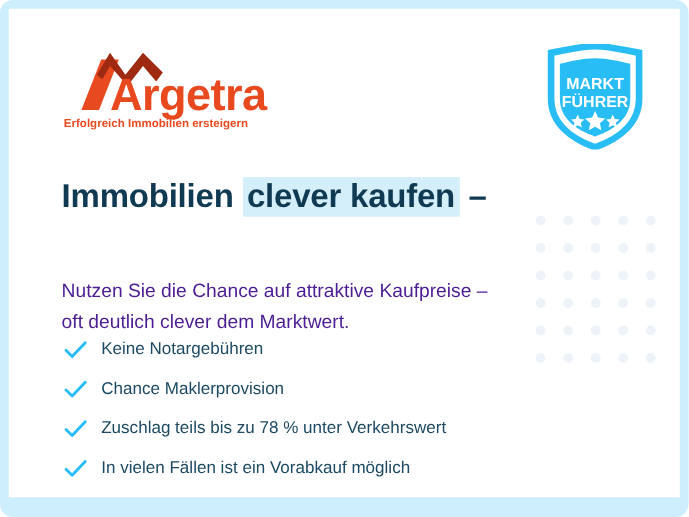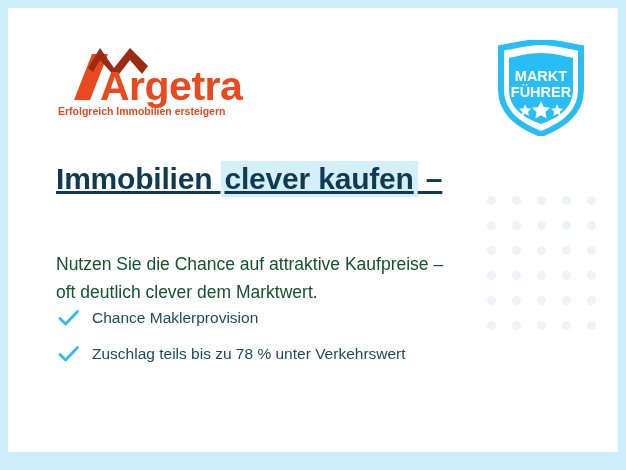--- a/index.html
+++ b/index.html
@@ -15,20 +15,21 @@
   }
 
   
   .banner {
     position: relative;
     width: 626px;
     height: 470px;
     box-sizing: border-box;
     background: #cdeffd;      
     padding: 8px 8px 18px 8px;
+    border-radius: 12px;
   }
   .canvas {
     position: relative;
     width: 100%;
     height: 100%;
     background: #ffffff;
     overflow: hidden;
   }
 
   
@@ -81,31 +82,31 @@
     line-height: 1.28;
     color: #103a52;
     letter-spacing: -0.2px;
   }
   .headline .hl {
     background: #d5effa;
     padding: 1px 4px 2px 4px;
     box-decoration-break: clone;
     -webkit-box-decoration-break: clone;
   }
-  .headline .row { white-space: nowrap; text-decoration: underline; }
+  .headline .row { white-space: nowrap; }
 
   
   .subtitle {
     position: absolute;
     left: 48px;
     top: 224px;
     width: 520px;
     font-size: 17.5px;
     line-height: 1.62;
-    color: #14532d;
+    color: #4c1d95;
   }
   .subtitle .row { white-space: nowrap; display: block; }
 
   
   .bullets {
     position: absolute;
     left: 50px;
     top: 295px;
     width: 500px;
   }
@@ -208,26 +209,42 @@
       <span class="row">oft deutlich clever dem Marktwert.</span>
     </p>
 
     <ul class="bullets" style="list-style:none;margin:0;padding:0;">
         <li class="bullet">
           <span class="check">
             <svg width="22" height="18" viewBox="0 0 22 18" xmlns="http://www.w3.org/2000/svg">
               <path d="M2,9.5 L7.6,15 L19.5,2.5" fill="none" stroke="#29bdf5" stroke-width="2.6" stroke-linecap="round" stroke-linejoin="round"></path>
             </svg>
           </span>
+          <span class="txt">Keine Notargebühren</span>
+        </li>
+        <li class="bullet">
+          <span class="check">
+            <svg width="22" height="18" viewBox="0 0 22 18" xmlns="http://www.w3.org/2000/svg">
+              <path d="M2,9.5 L7.6,15 L19.5,2.5" fill="none" stroke="#29bdf5" stroke-width="2.6" stroke-linecap="round" stroke-linejoin="round"></path>
+            </svg>
+          </span>
           <span class="txt">Chance Maklerprovision</span>
         </li>
         <li class="bullet">
           <span class="check">
             <svg width="22" height="18" viewBox="0 0 22 18" xmlns="http://www.w3.org/2000/svg">
               <path d="M2,9.5 L7.6,15 L19.5,2.5" fill="none" stroke="#29bdf5" stroke-width="2.6" stroke-linecap="round" stroke-linejoin="round"></path>
             </svg>
           </span>
           <span class="txt">Zuschlag teils bis zu 78 % unter Verkehrswert</span>
+        </li>
+        <li class="bullet">
+          <span class="check">
+            <svg width="22" height="18" viewBox="0 0 22 18" xmlns="http://www.w3.org/2000/svg">
+              <path d="M2,9.5 L7.6,15 L19.5,2.5" fill="none" stroke="#29bdf5" stroke-width="2.6" stroke-linecap="round" stroke-linejoin="round"></path>
+            </svg>
+          </span>
+          <span class="txt">In vielen Fällen ist ein Vorabkauf möglich</span>
         </li>
       </ul>
 
   </div>
 </div>
 
 </body></html>

